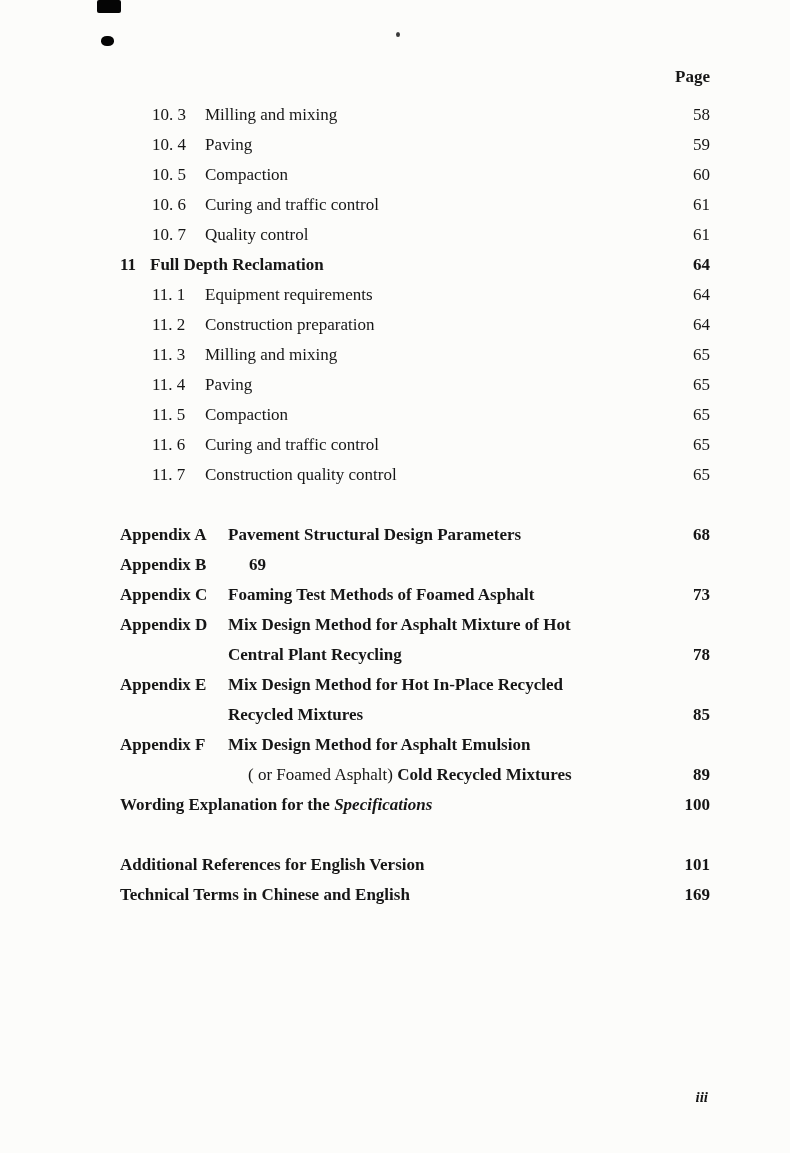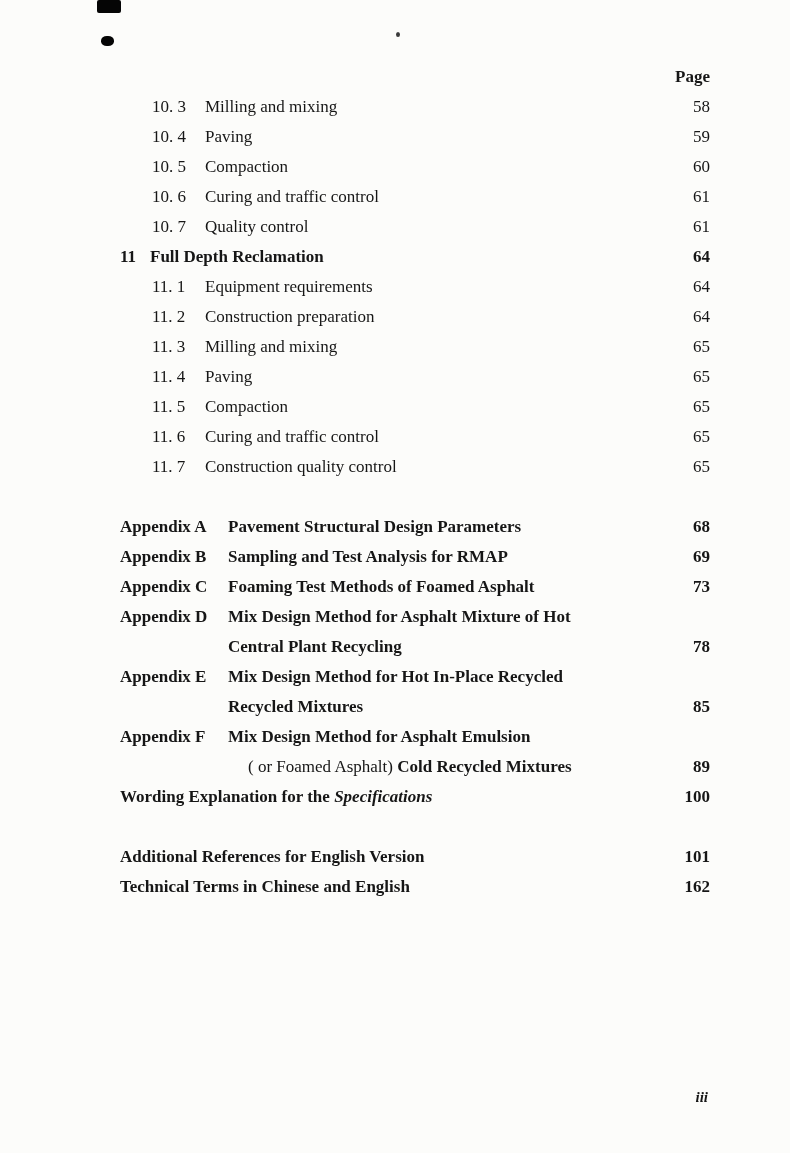--- a/index.html
+++ b/index.html
@@ -18,20 +18,21 @@
 
   .content {
     position: absolute;
     left: 120px;
     top: 62px;
     width: 590px;
   }
   .header-row {
     text-align: right;
     line-height: 30px;
+    margin-bottom: 8px;
     font-size: 17px;
     font-weight: bold;
   }
   .row {
     display: flex;
     align-items: baseline;
     line-height: 30px;
     font-size: 17px;
   }
   .row .num   { flex: none; }
@@ -146,21 +147,20 @@
     </div>
 
     <div class="row appendix mt-block">
       <span class="num">Appendix A</span>
       <span class="label">Pavement Structural Design Parameters</span>
       <span class="page-num">68</span>
     </div>
 
     <div class="row appendix">
       <span class="num">Appendix B</span>
-      <span class="label">Sampling and Test Analysis for RMAP</span>
       <span class="page-num">69</span>
     </div>
 
     <div class="row appendix">
       <span class="num">Appendix C</span>
       <span class="label">Foaming Test Methods of Foamed Asphalt</span>
       <span class="page-num">73</span>
     </div>
 
     <div class="row appendix">
@@ -201,20 +201,20 @@
       </span>
       <span class="page-num">100</span>
     </div>
 
     <div class="row plain mt-block">
       <span class="label">Additional References for English Version</span>
       <span class="page-num">101</span>
     </div>
     <div class="row plain">
       <span class="label">Technical Terms in Chinese and English</span>
-      <span class="page-num">162</span>
+      <span class="page-num">169</span>
     </div>
 
   </div>
 
   <div class="footer">iii</div>
 
 </div>
 
 </body></html>

